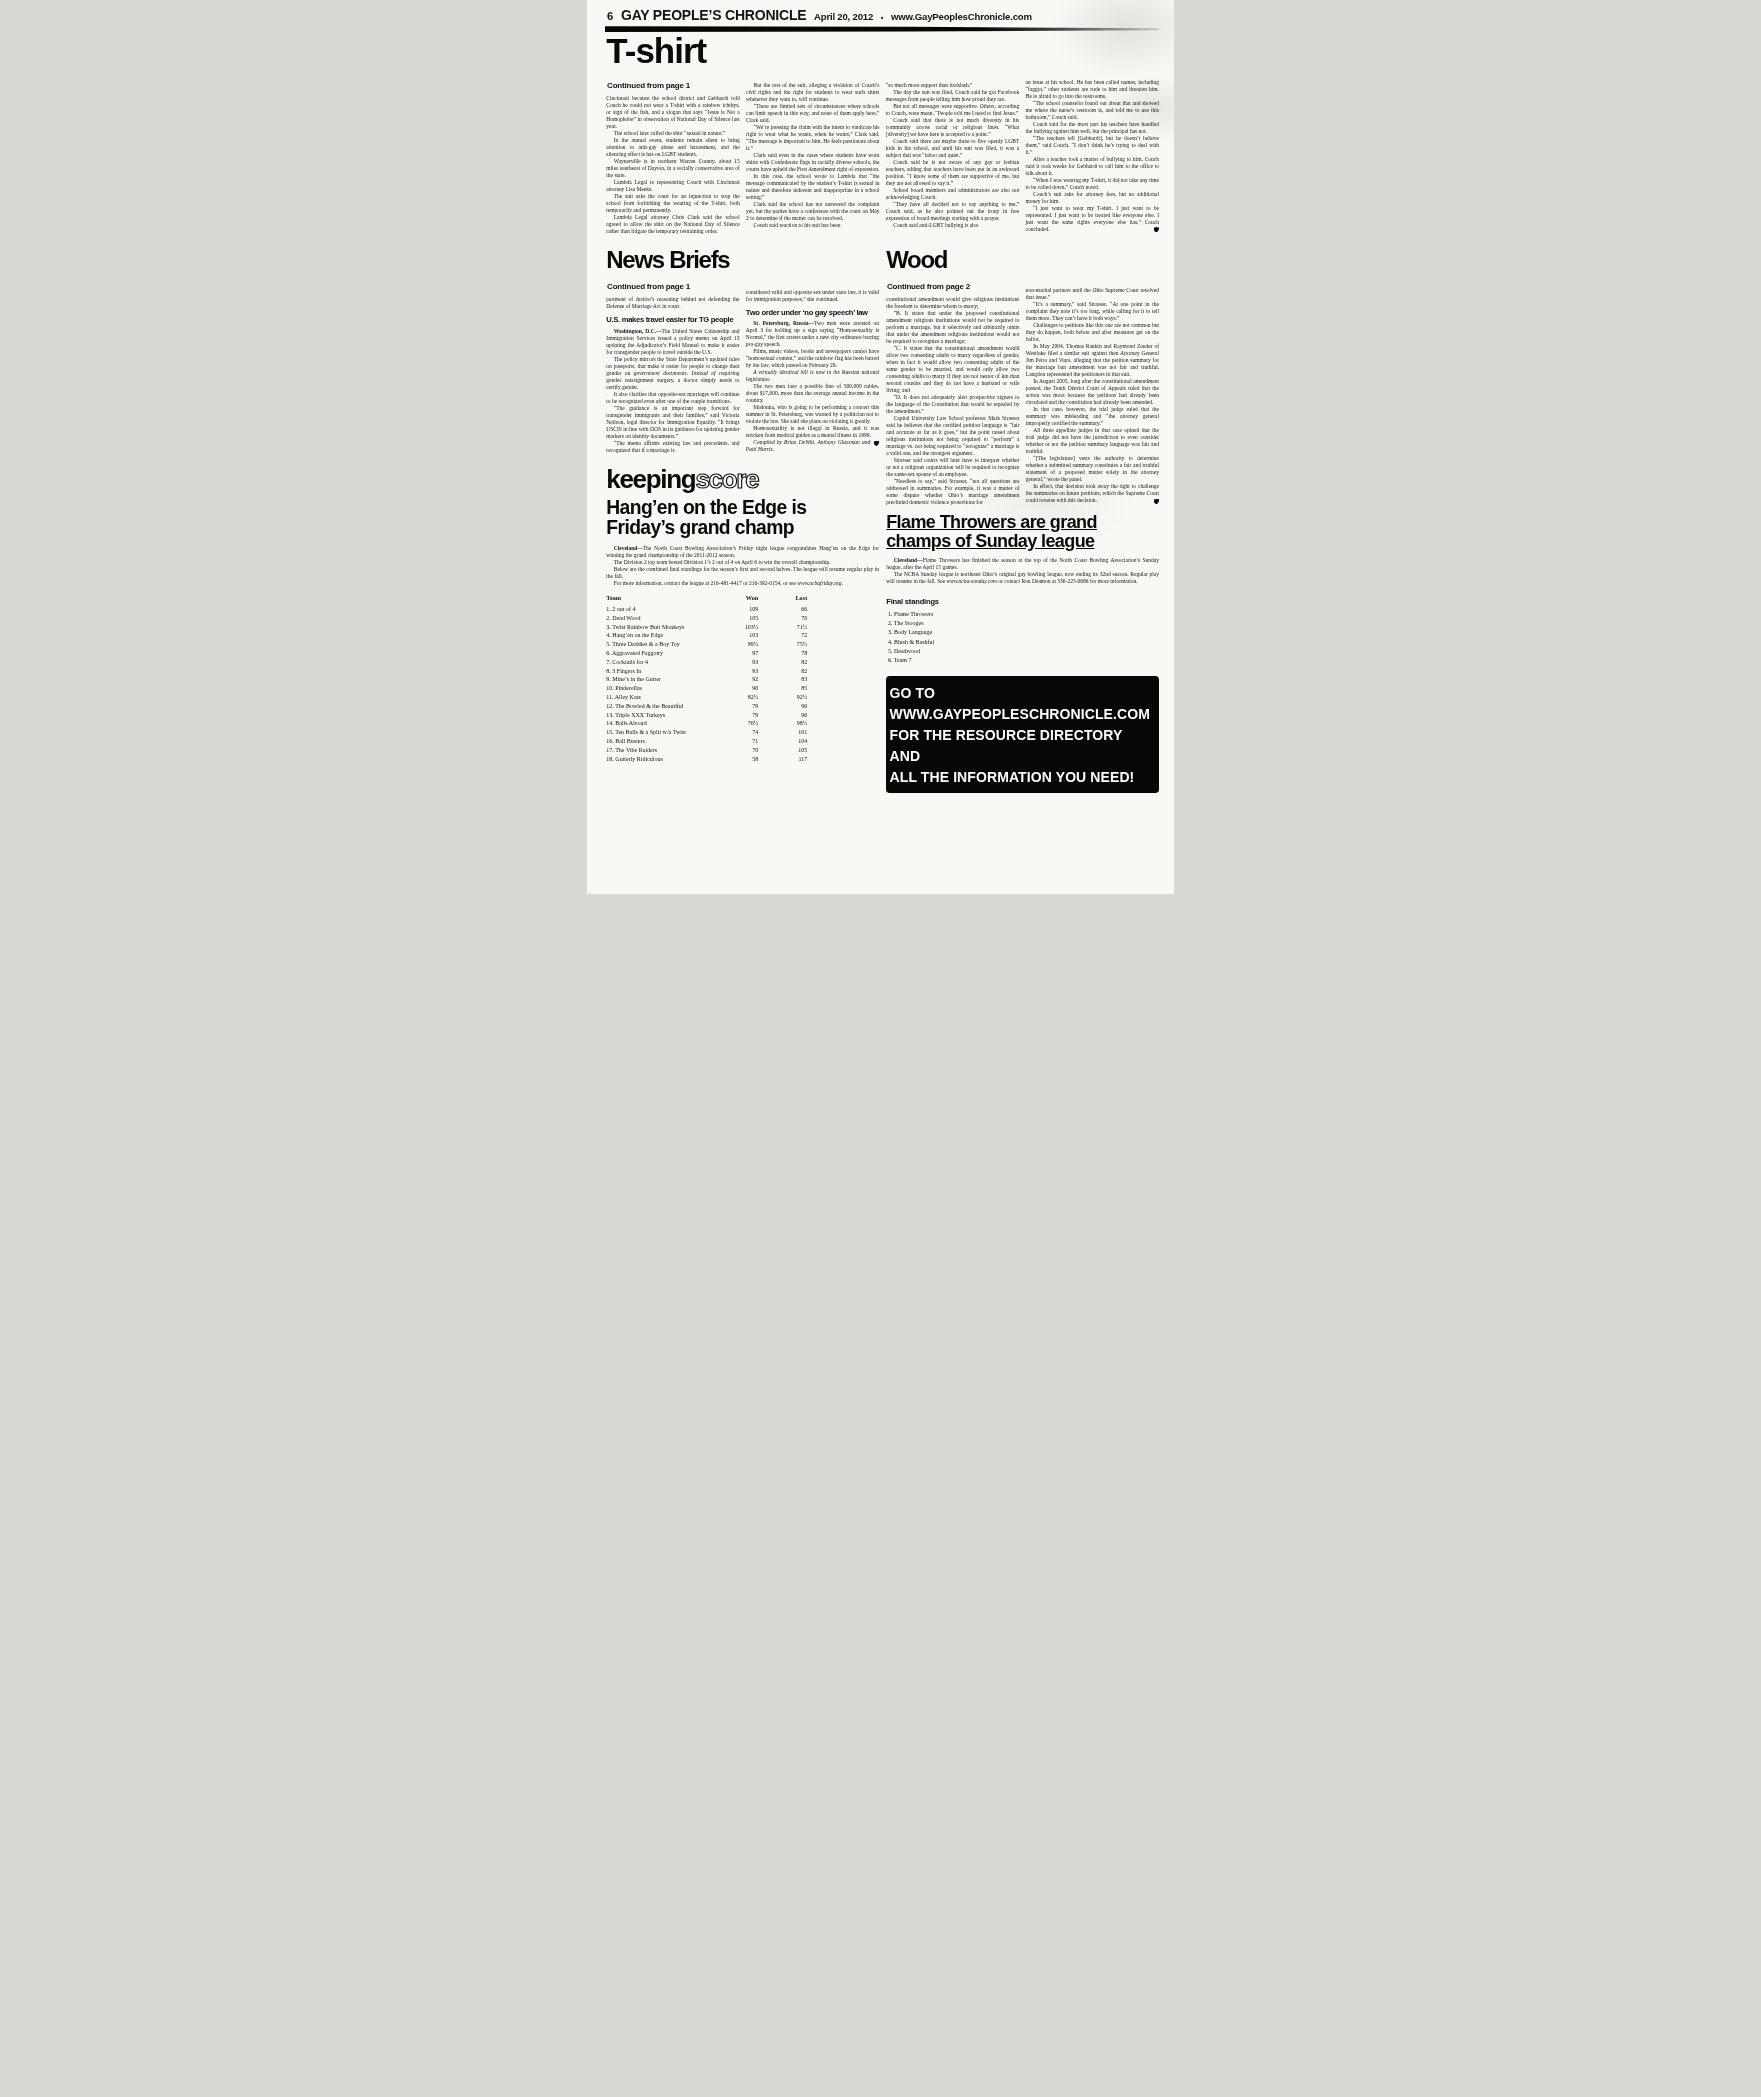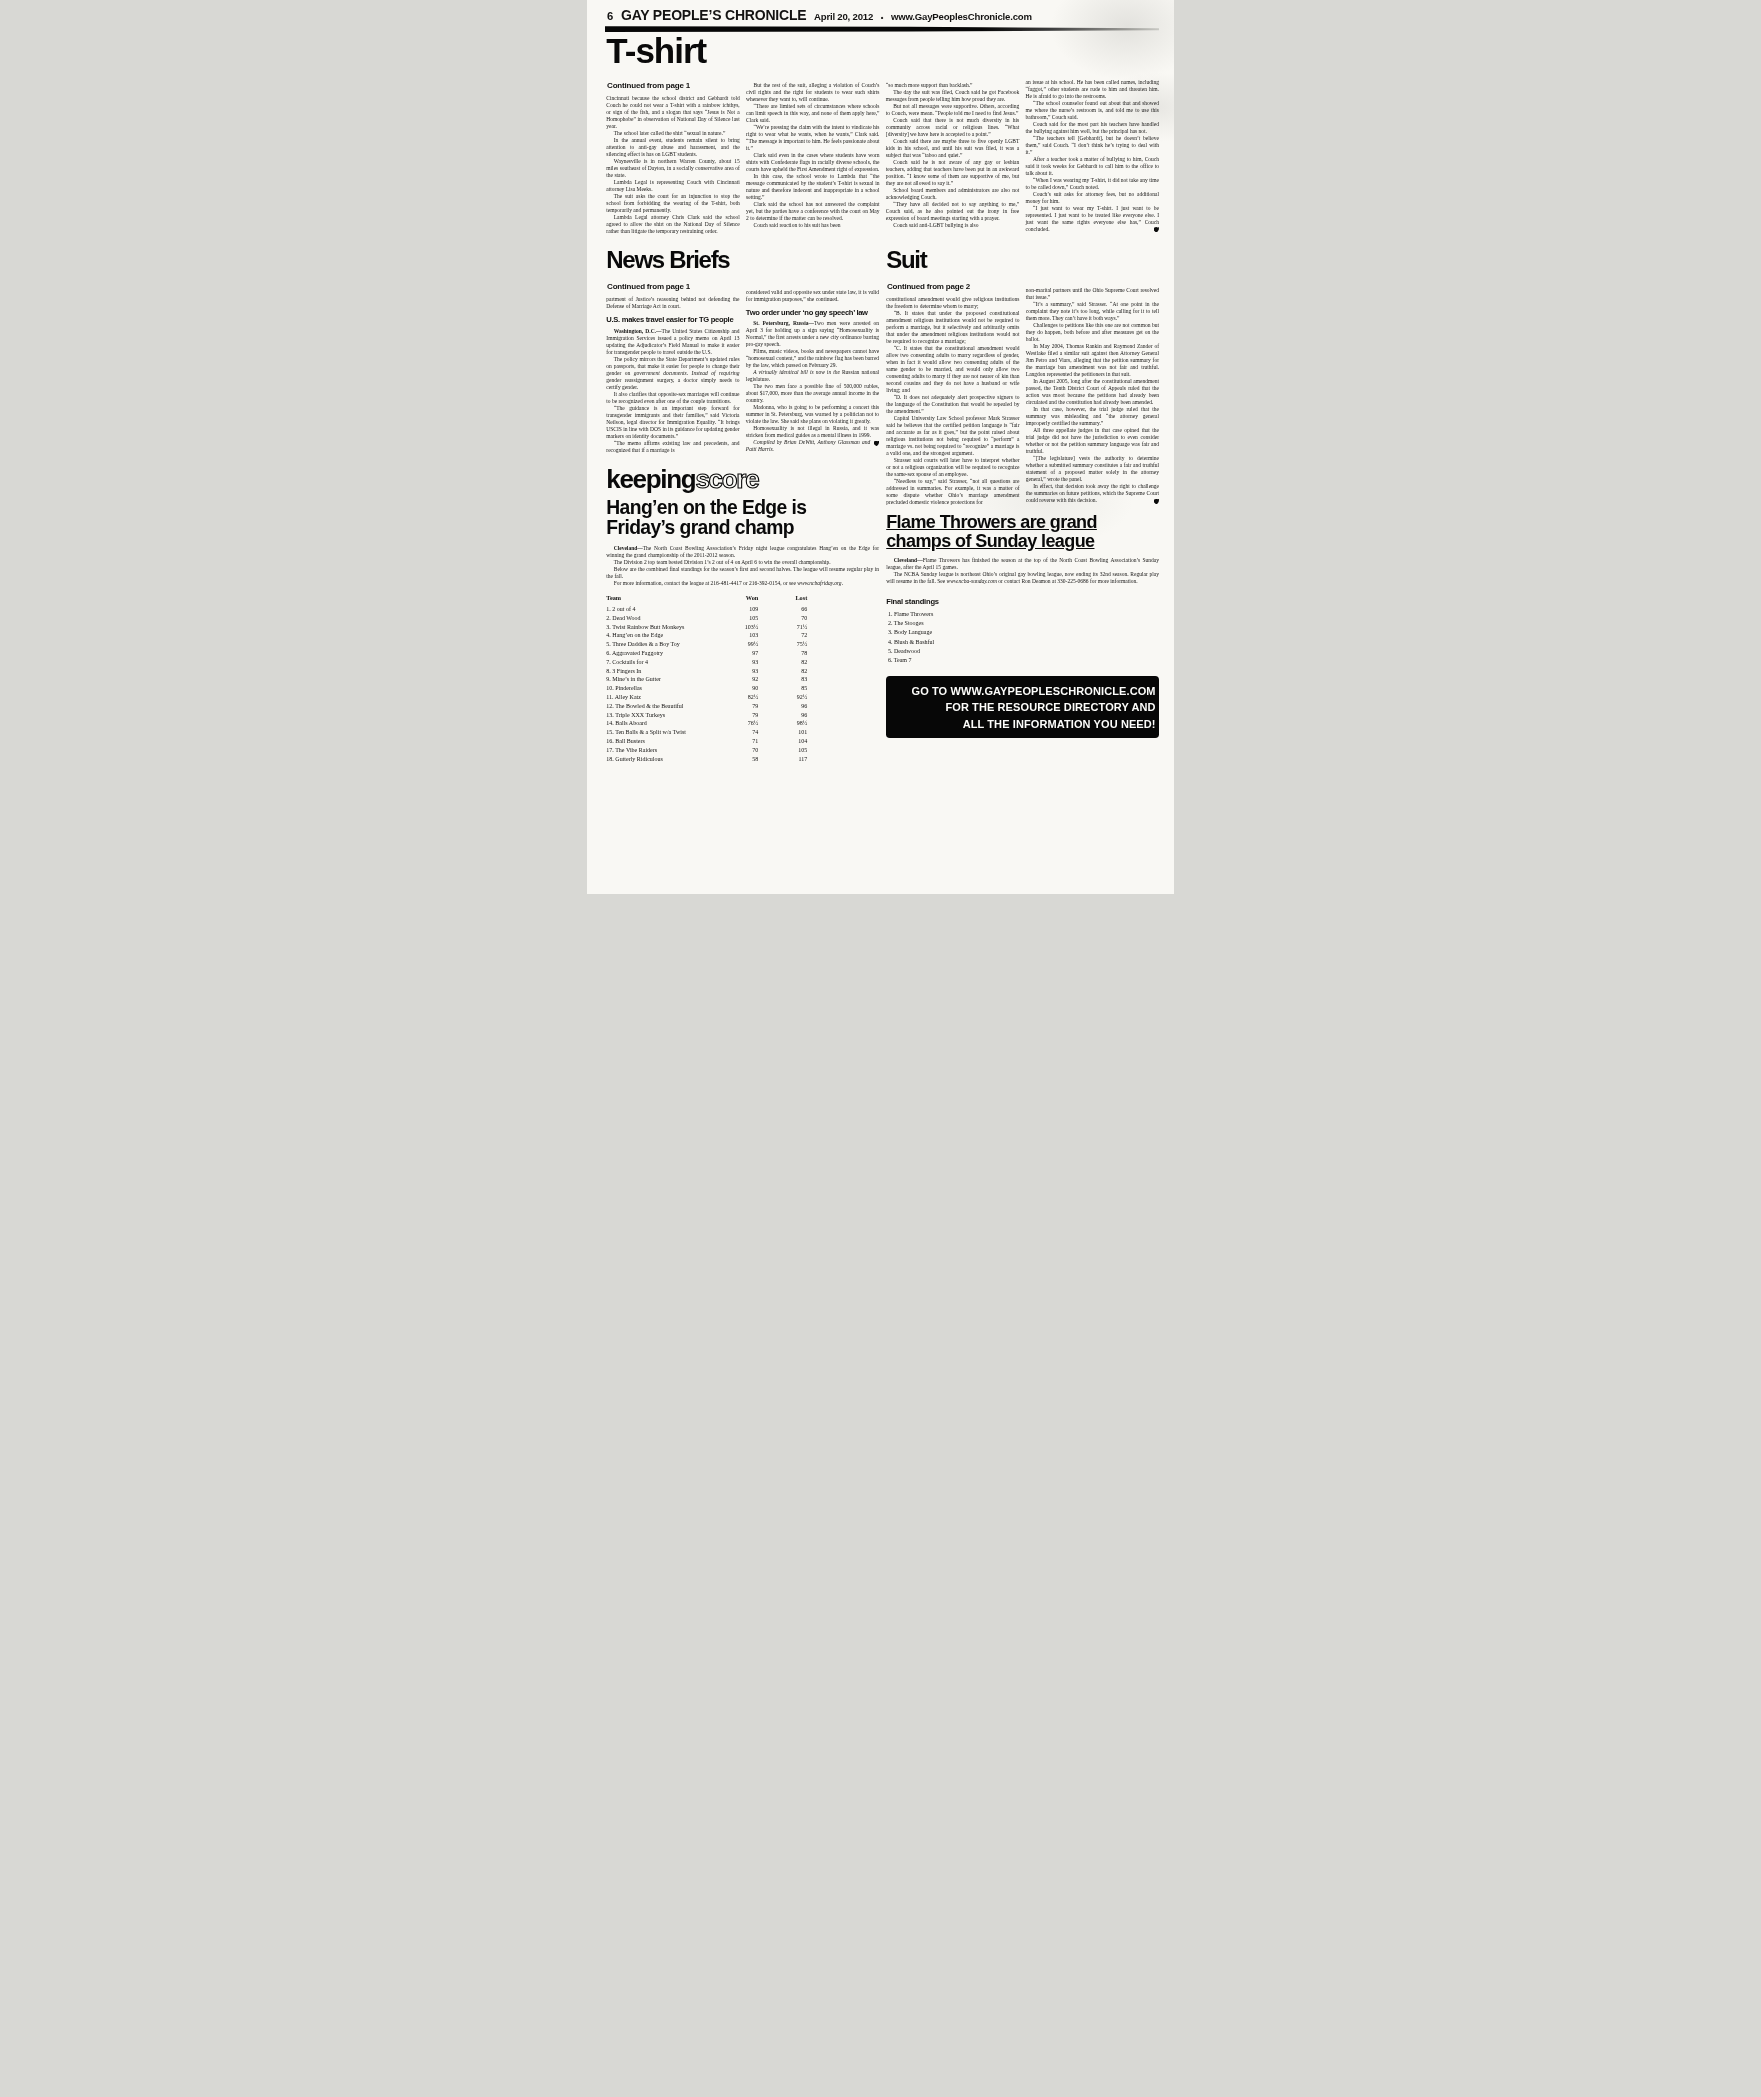--- a/index.html
+++ b/index.html
@@ -64,22 +64,22 @@
   .st-hdr .won { width:30px; text-align:right; }
   .st-hdr .lost { width:49px; text-align:right; }
   .st-row { display:flex; font-size:6px; line-height:6.7px; margin-bottom:2.1px; }
   .st-row .team { flex:1; }
   .st-row .won { width:30px; text-align:right; }
   .st-row .lost { width:49px; text-align:right; }
   
   .fs-title { font-family:"Liberation Sans",sans-serif; font-weight:bold; font-size:7.6px; letter-spacing:-0.2px; margin:11.7px 0 5px; }
   .fs-list div { font-size:6px; line-height:6.7px; margin-bottom:2.5px; padding-left:1.7px; }
   
-  .promo { margin-top:12.6px; background:#070707; border-radius:3.8px; padding:6.3px 3.4px 5.9px; text-align:right;
-    font-family:"Liberation Sans",sans-serif; font-weight:bold; color:#fdfdfb; font-size:11px; line-height:1.5; letter-spacing:0.1px; }
+  .promo { margin-top:12.6px; background:#070707; border-radius:3.8px; padding:6.3px 3.4px 5.9px; text-align:left;
+    font-family:"Liberation Sans",sans-serif; font-weight:bold; color:#fdfdfb; font-size:14px; line-height:1.5; letter-spacing:0.1px; }
   .flow p i { font-style:italic; }
   .flow p b { font-weight:bold; }
 </style>
 </head>
 <body>
 
 <div class="page">
 
   <header class="masthead">
     <span class="pgnum">6</span>
@@ -288,21 +288,21 @@
                 <span class="lost">117</span>
               </div>
             </div>
         </div>
       </section>
     </div>
 
     <div class="half">
       <section class="cols">
         <div class="col">
-          <h1 class="headline hl-lg">Suit</h1>
+          <h1 class="headline hl-lg">Wood</h1>
           <div class="continued">Continued from page 2</div>
           <div class="flow">
               <p>constitutional amendment would give religious institutions the freedom to determine whom to marry;</p>
               <p>“B. It states that under the proposed constitutional amendment religious institutions would not be required to perform a marriage, but it selectively and arbitrarily omits that under the amendment religious institutions would not be required to recognize a marriage;</p>
               <p>“C. It states that the constitutional amendment would allow two consenting adults to marry regardless of gender, when in fact it would allow two consenting adults of the same gender to be married, and would only allow two consenting adults to marry if they are not nearer of kin than second cousins and they do not have a husband or wife living; and</p>
               <p>“D. It does not adequately alert prospective signers to the language of the Constitution that would be repealed by the amendment.”</p>
               <p>Capital University Law School professor Mark Strasser said he believes that the certified petition language is “fair and accurate as far as it goes,” but the point raised about religious institutions not being required to “perform” a marriage vs. not being required to “recognize” a marriage is a valid one, and the strongest argument.</p>
               <p>Strasser said courts will later have to interpret whether or not a religious organization will be required to recognize the same-sex spouse of an employee.</p>
               <p>“Needless to say,” said Strasser, “not all questions are addressed in summaries. For example, it was a matter of some dispute whether Ohio’s marriage amendment precluded domestic violence protections for</p>
             </div>

